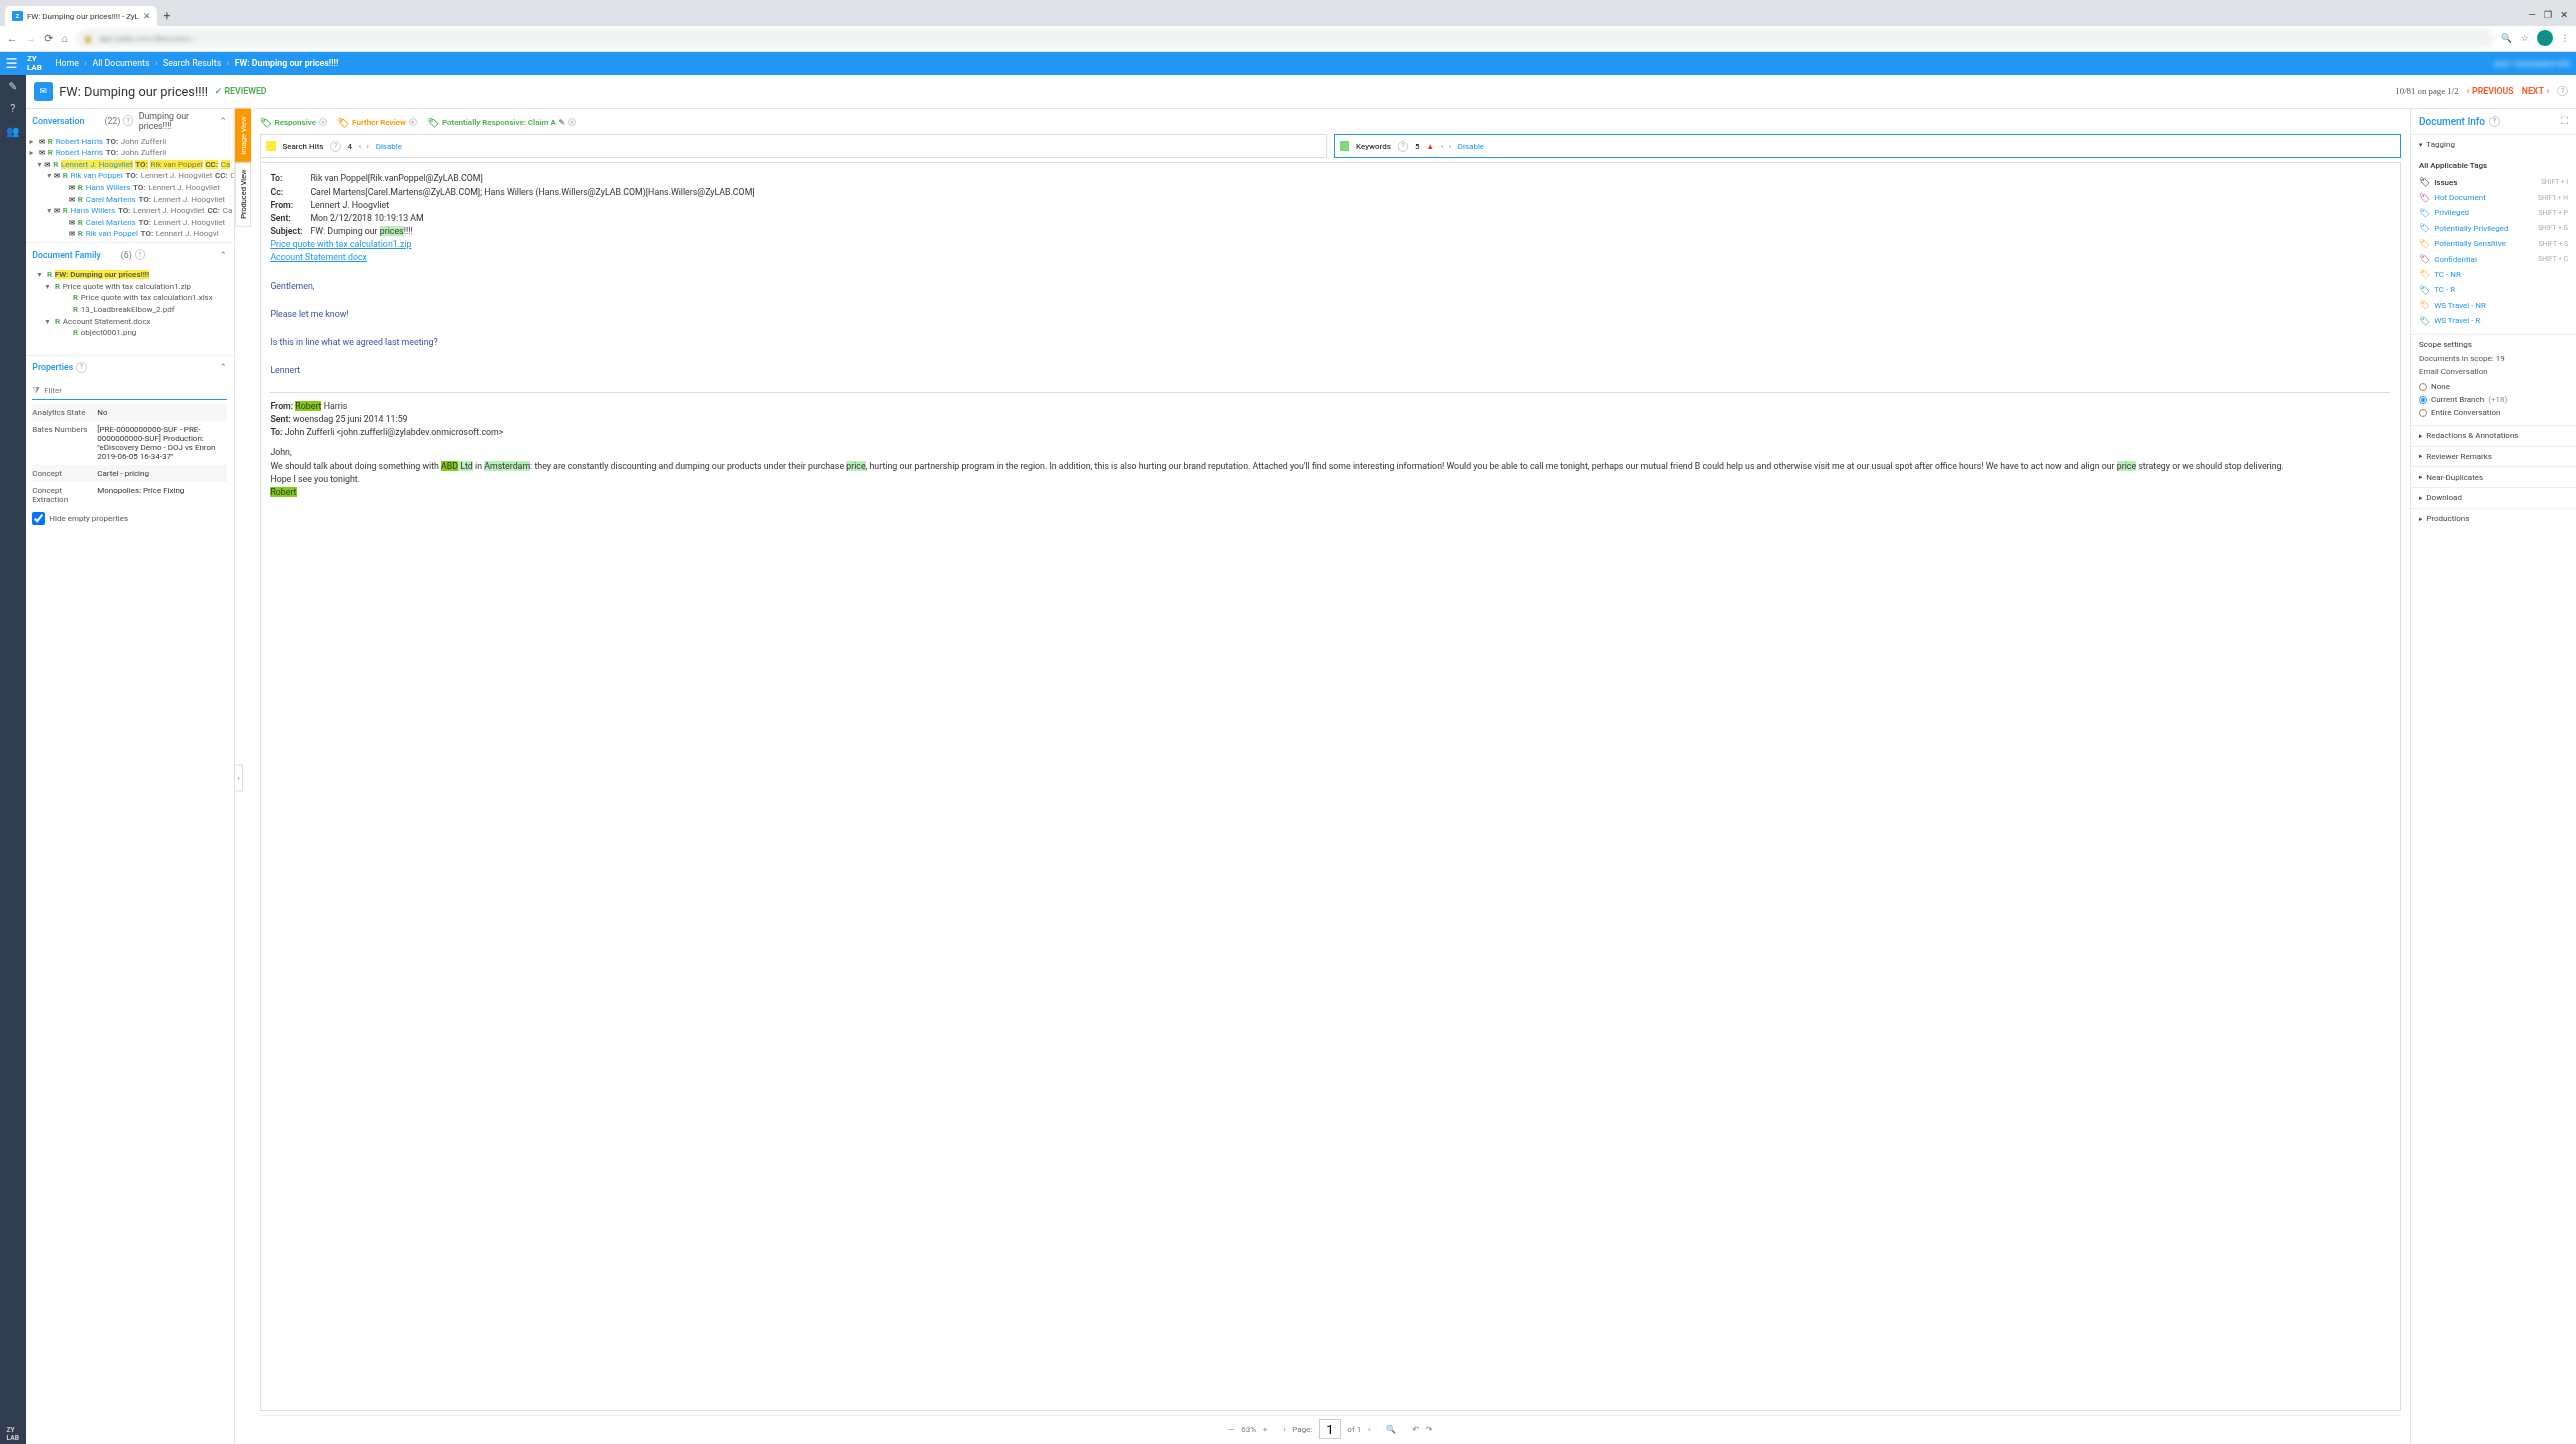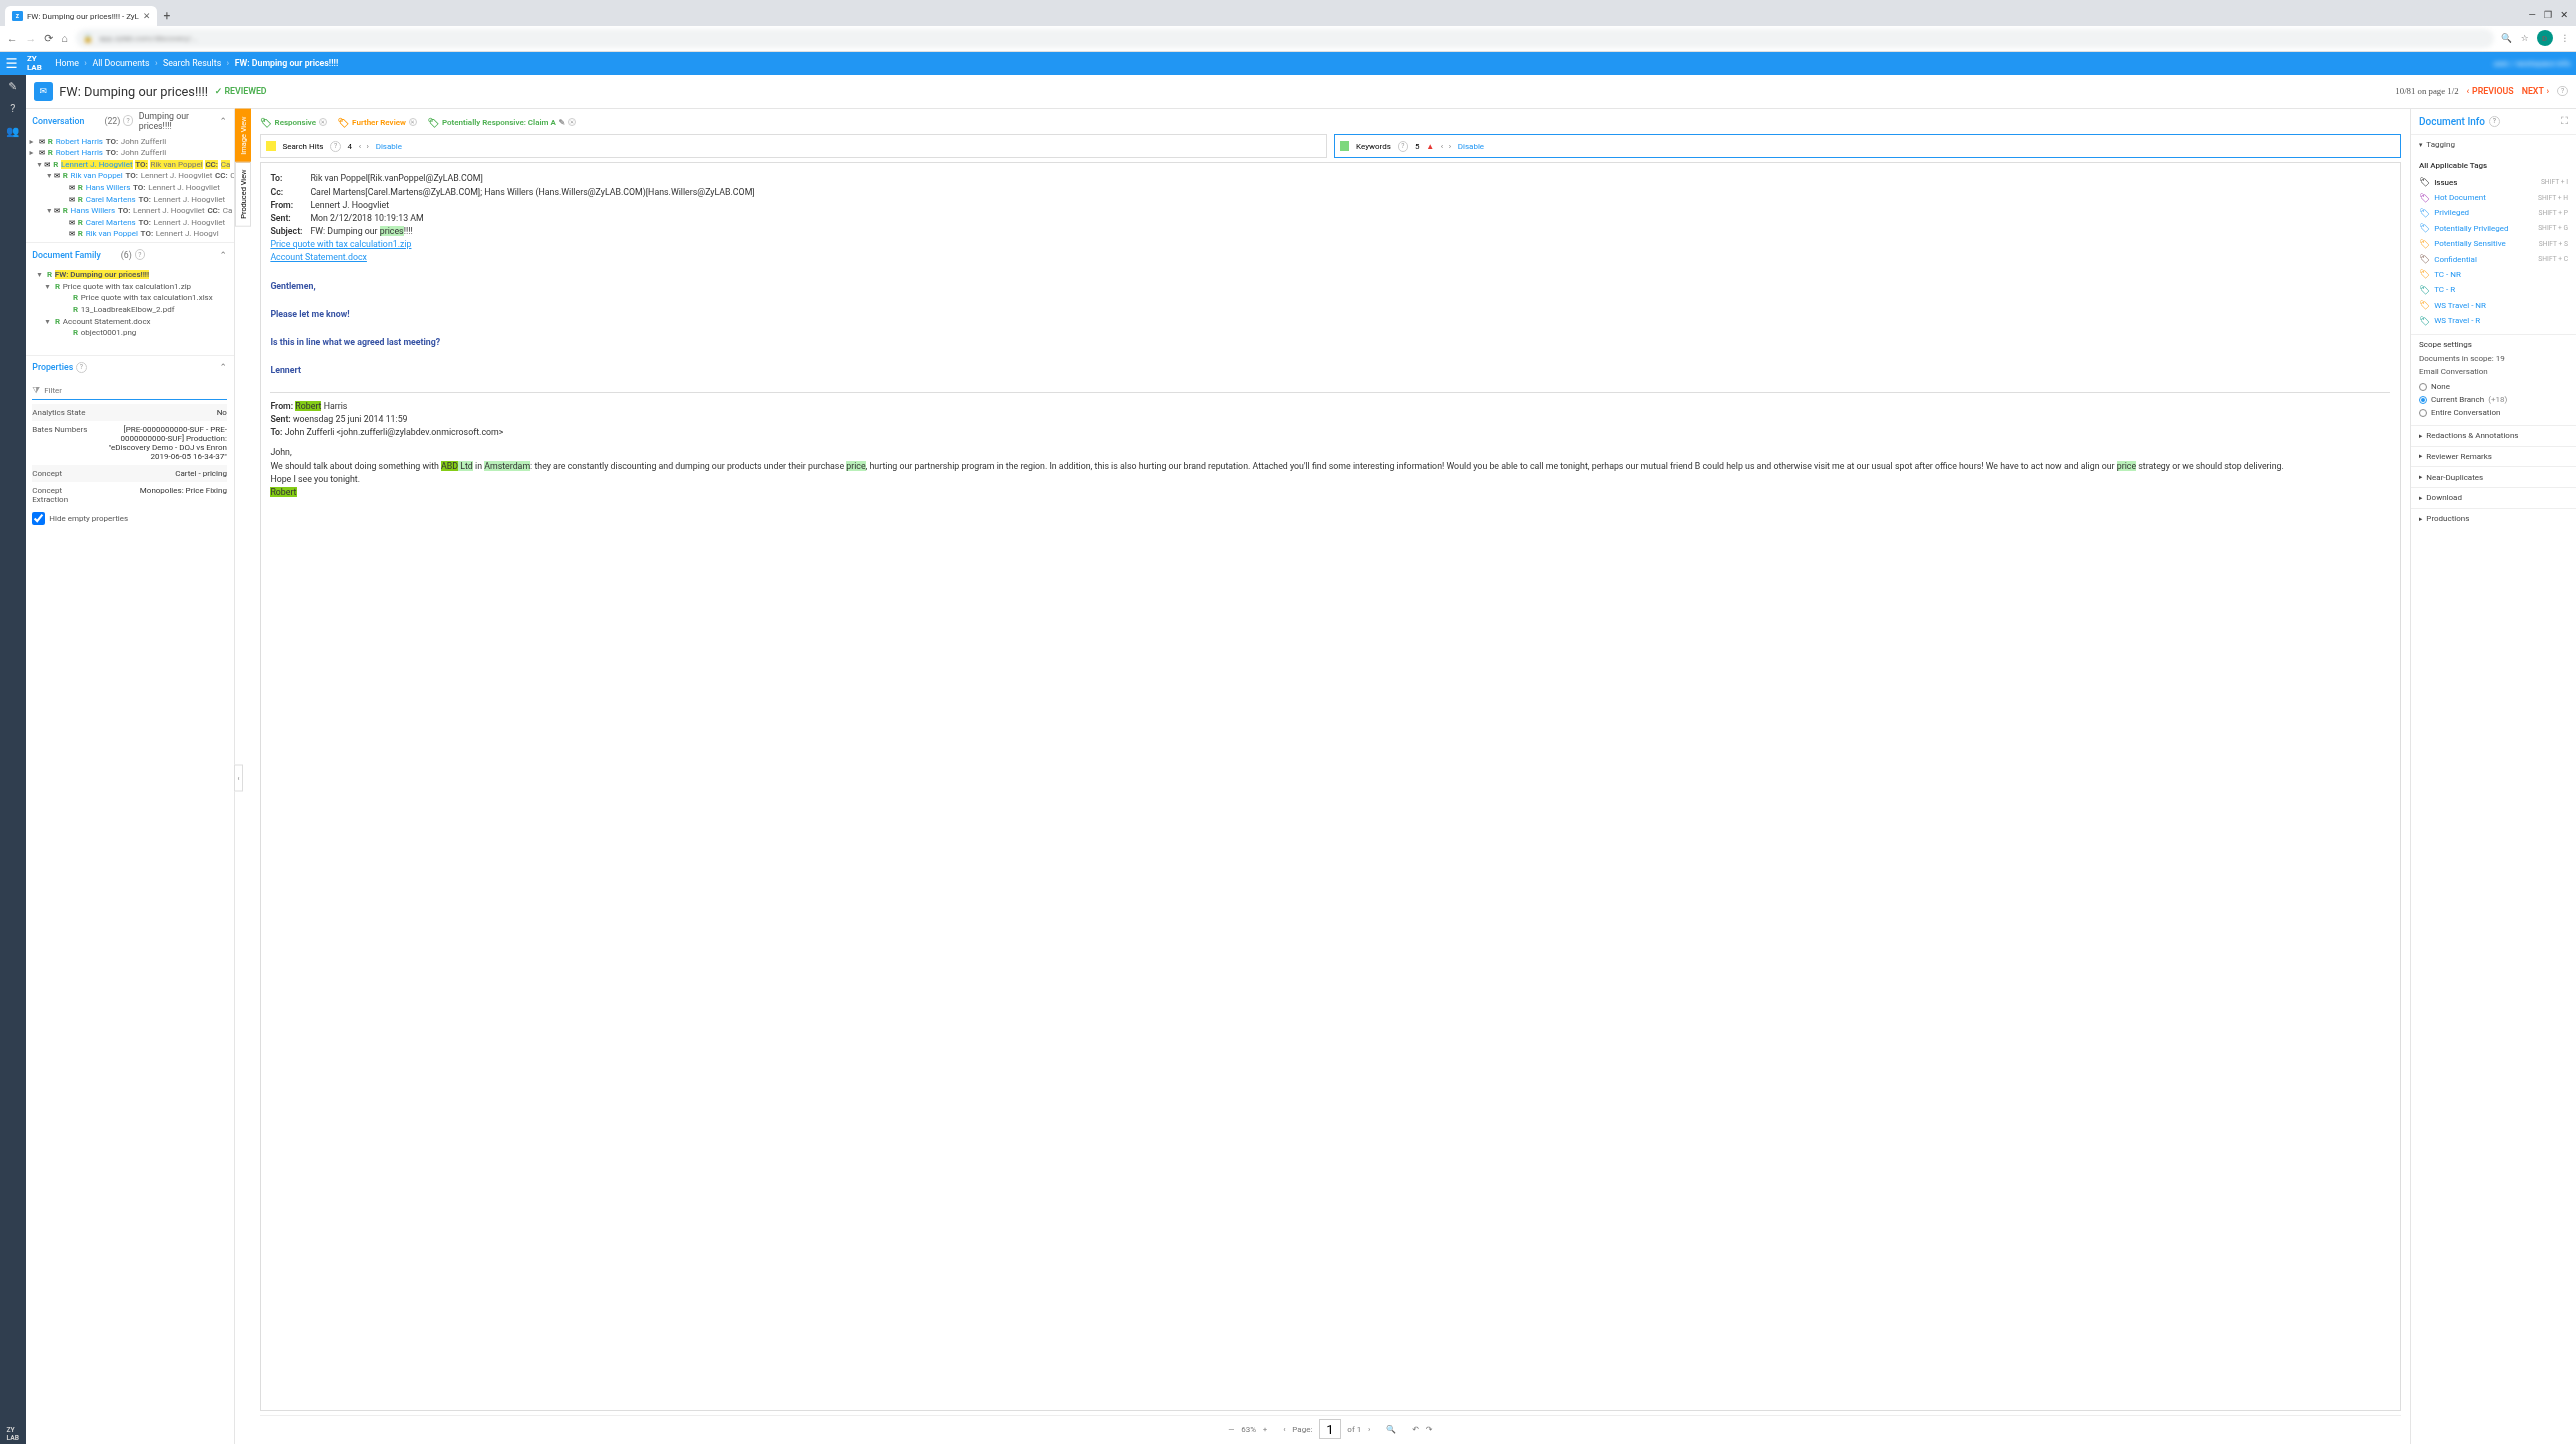--- a/index.html
+++ b/index.html
@@ -76,21 +76,21 @@
     .fam-item.child { padding-left: 27px; }
     .fam-item .r-mark { color: #4caf50; font-weight: bold; }
     .fam-item .name { color: #555; }
     .fam-item.current .name { background: #ffeb3b; font-weight: 600; }
 
     .props-body { padding: 4px 6.7px; }
     .filter-row { border-bottom: 1.3px solid #2196F3; display: flex; align-items: center; gap: 4px; padding: 2.7px 0; margin-bottom: 4px; }
     .filter-row input { border: none; outline: none; flex: 1; font-size: 8px; }
     .prop-row { display: flex; padding: 4px 0; font-size: 8px; align-items: flex-start; }
     .prop-row .k { width: 65px; color: #555; }
-    .prop-row .v { flex: 1; color: #333; text-align: right; }
+    .prop-row .v { flex: 1; color: #333; }
     .prop-row:nth-child(odd) { background: #f7f7f7; }
     .hide-empty { display: flex; align-items: center; gap: 4px; padding: 4px 0; font-size: 8px; color: #555; }
 
     
     .center { flex: 1; display: flex; position: relative; }
     .view-tabs { width: 16px; display: flex; flex-direction: column; }
     .view-tab { writing-mode: vertical-rl; transform: rotate(180deg); padding: 6.7px 2.7px; font-size: 7.4px; border: 0.7px solid #e0e0e0; cursor: pointer; text-align: center; }
     .view-tab.active { background: #ff9800; color: #fff; border-color: #ff9800; }
 
     .viewer-area { flex: 1; display: flex; flex-direction: column; padding: 5.4px 9.4px; overflow: hidden; }
@@ -105,21 +105,21 @@
     .hit-sq { width: 9.4px; height: 9.4px; }
     .hit-box .arrows { display: flex; gap: 5.4px; color: #777; cursor: pointer; }
     .disable-link { color: #2196F3; cursor: pointer; }
 
     .email-content { flex: 1; border: 0.7px solid #ddd; padding: 9.4px; overflow-y: auto; font-size: 8.8px; line-height: 1.5; color: #333; }
     .email-meta { margin-bottom: 6.7px; }
     .email-meta .row { display: flex; }
     .email-meta .k { width: 40px; font-weight: 600; }
     .email-meta a { color: #2196F3; text-decoration: underline; }
     .email-body-text { color: #3753a4; margin: 6.7px 0 9.4px; }
-    .email-body-text p { margin: 15px 0; font-weight: bold; }
+    .email-body-text p { margin: 15px 0; }
     .hlt-kw { background: #b9f0b9; }
     .hlt-sh { background: #84cc16; text-align: center; }
     .sub-email { border-top: 0.7px solid #ddd; padding-top: 6.7px; }
     .sub-email .k { font-weight: 600; }
 
     .viewer-footer { height: 27px; border-top: 0.7px solid #eee; display: flex; align-items: center; justify-content: center; gap: 16px; font-size: 8px; color: #777; margin-top: 4px; }
     .zoom-group, .page-group, .rot-group { display: flex; align-items: center; gap: 6.7px; }
     .page-group input { width: 21.6px; text-align: center; border: 0.7px solid #ccc; padding: 1.3px; }
 
     .collapse-handle { position: absolute; left: -0.7px; top: 50%; transform: translateY(-50%); width: 9.4px; height: 27px; border: 0.7px solid #ddd; background: #fff; display: flex; align-items: center; justify-content: center; cursor: pointer; color: #777; font-size: 6.7px; }

